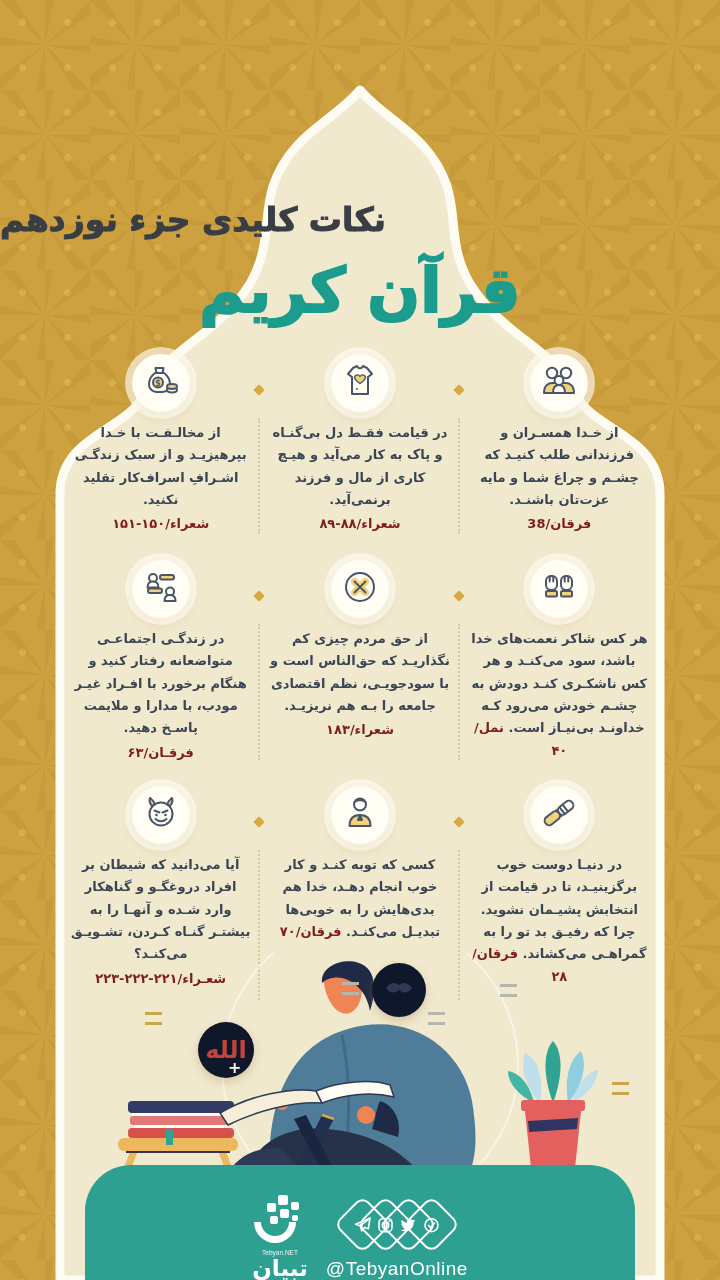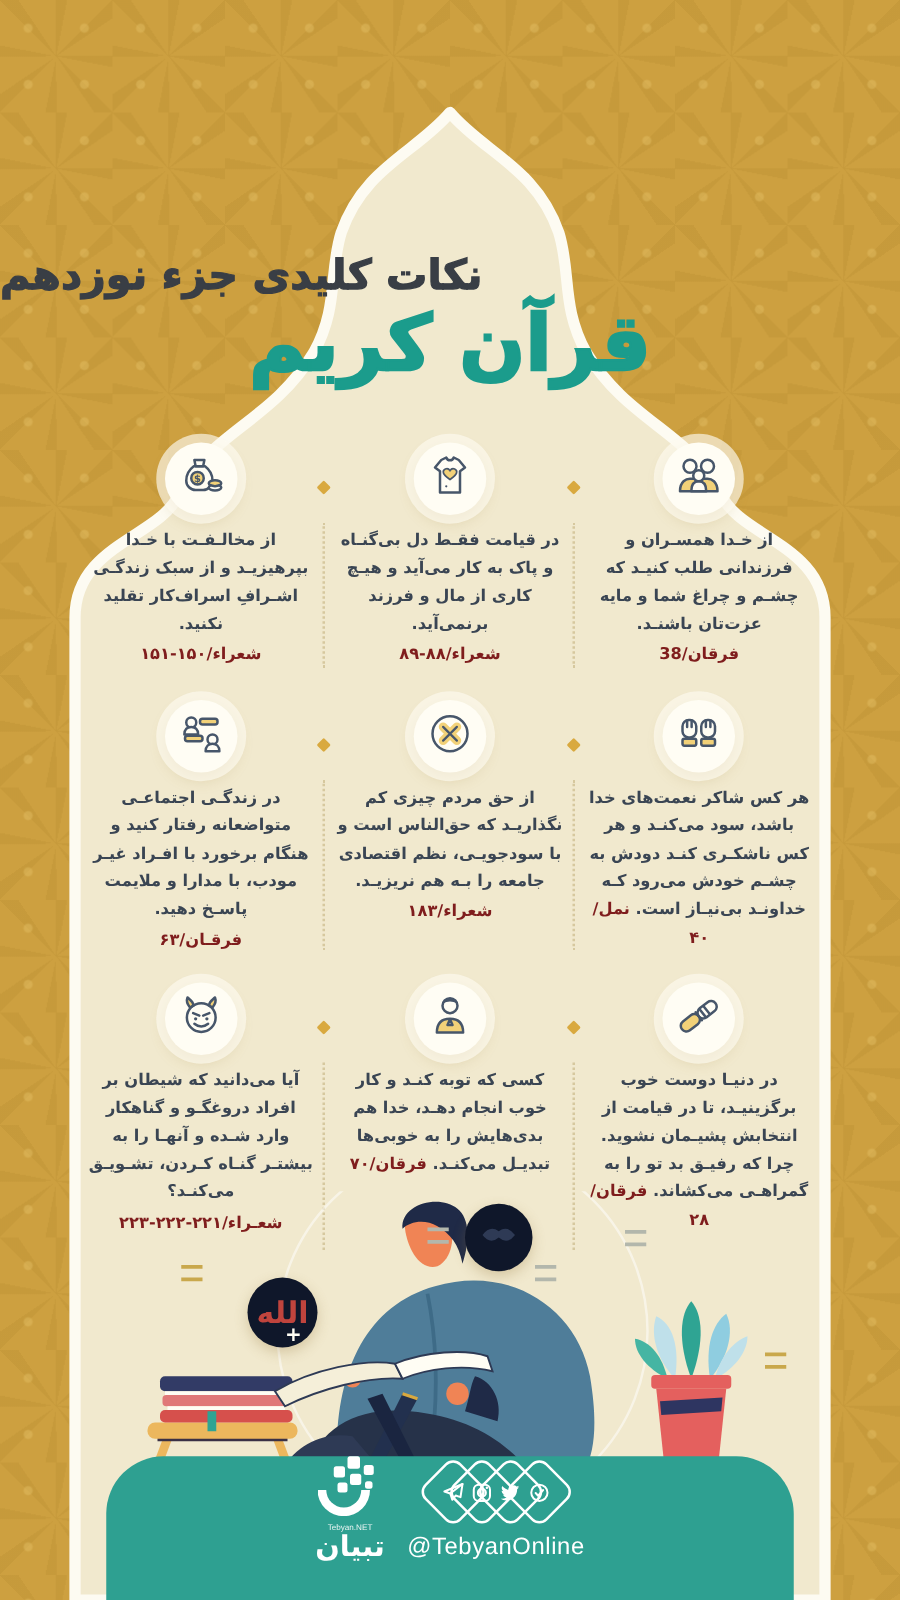--- a/index.html
+++ b/index.html
@@ -9,21 +9,21 @@
       background-image:
         radial-gradient(circle, rgba(228,192,101,.45) 3px, transparent 4.2px),
         repeating-conic-gradient(rgba(183,140,48,.30) 0deg 11deg, rgba(205,160,64,0) 11deg 45deg);
       background-size:45px 45px, 90px 90px;}
   .panel-svg{position:absolute;left:55px;top:84px;width:610px;height:1196px;}
   .content{position:absolute;inset:0;}
 
   
   .kicker{position:absolute;left:0;right:0;top:200px;text-align:left;direction:rtl;
           font-weight:bold;font-size:33px;color:#393E45;-webkit-text-stroke:1px #393E45;}
-  .main-title{position:absolute;left:0;right:0;top:238px;text-align:center;direction:rtl;
+  .main-title{position:absolute;left:0;right:0;top:254px;text-align:center;direction:rtl;
           font-weight:bold;font-size:62px;color:#1B9C8C;-webkit-text-stroke:2px #1B9C8C;}
 
   
   .grid{position:absolute;left:66px;top:354px;width:588px;direction:rtl;
         display:grid;grid-template-columns:1fr 1fr 1fr;grid-template-rows:206px 226px 240px;
         column-gap:10px;}
   .card{position:relative;text-align:center;padding:0 4px;}
   .card.sep::after{content:"";position:absolute;left:-7px;top:64px;bottom:26px;
         border-left:2px dotted #D6C89E;}
   .card.sep::before{content:"";position:absolute;left:-10px;top:32px;width:8px;height:8px;
@@ -51,21 +51,21 @@
          color:#C0443D;font-size:24px;font-weight:bold;direction:rtl;}
   .badge-quran{left:372px;top:963px;width:54px;height:54px;}
   .eq{position:absolute;width:17px;height:7px;border-top:3px solid;border-bottom:3px solid;}
   .eq-gold{color:#C9A84C;border-color:#C9A84C;}
   .eq-gray{color:#B3B7AC;border-color:#B3B7AC;}
   .plus{position:absolute;color:#FFFDF4;font-size:16px;font-weight:bold;}
 
   
   .footer{position:absolute;left:85px;top:1165px;width:550px;height:115px;
           background:#2EA091;border-radius:46px 46px 0 0;
-          display:flex;align-items:flex-start;justify-content:center;gap:18px;}
+          display:flex;align-items:flex-end;justify-content:center;gap:18px;}
   .logo-col{display:flex;flex-direction:column;align-items:center;gap:4px;}
   .logo-mark{position:relative;width:52px;height:50px;}
   .logo-mark .bowl{position:absolute;left:0;bottom:2px;width:28px;height:14px;
           border:7px solid #fff;border-top:none;border-radius:0 0 24px 24px;}
   .logo-mark .sq{position:absolute;background:#fff;border-radius:2px;}
   .logo-caption{color:#fff;font-size:6.5px;font-family:"Liberation Sans",sans-serif;
           margin-bottom:-3px;opacity:.9;}
   .logo-text{color:#fff;font-size:23px;font-weight:bold;direction:rtl;line-height:1;}
   .social-col{display:flex;flex-direction:column;align-items:center;gap:6px;}
   .chain{display:flex;align-items:center;height:56px;}

